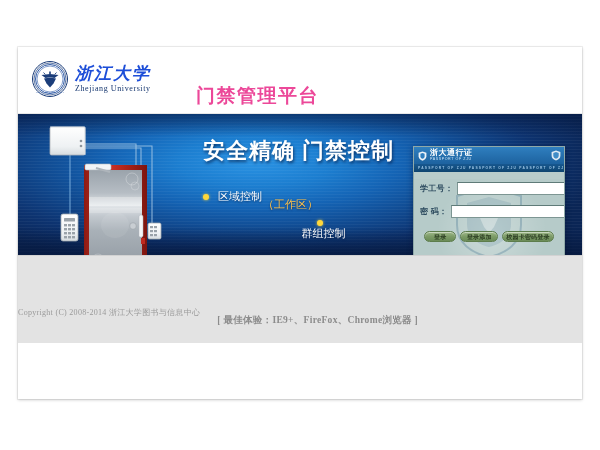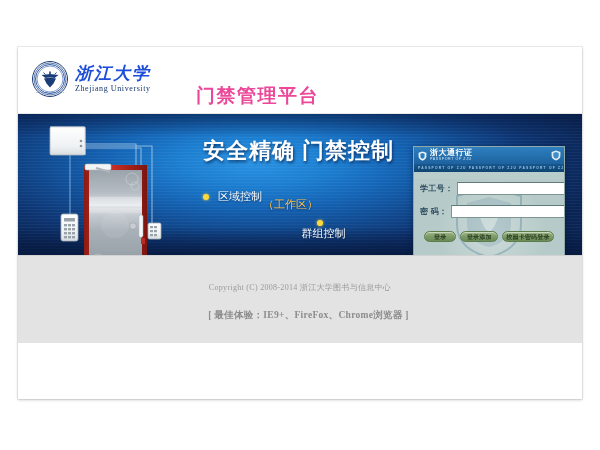--- a/index.html
+++ b/index.html
@@ -355,21 +355,21 @@
   #btn-login-add { min-width: 38px; }
   #btn-card-login { min-width: 46px; }
 
   
   #footer {
     position: relative;
     height: 88px;
     background: #e3e3e3;
     border-top: 1px solid #d2d2d2;
     display: flex;
-    flex-direction: column;
+    flex-direction: row;
     align-items: center;
     justify-content: flex-start;
     padding-top: 26px;
     box-sizing: border-box;
   }
   #copyright {
     font-family: "Liberation Serif", serif;
     font-size: 8px;
     color: #9a9a9a;
     letter-spacing: 0.3px;

